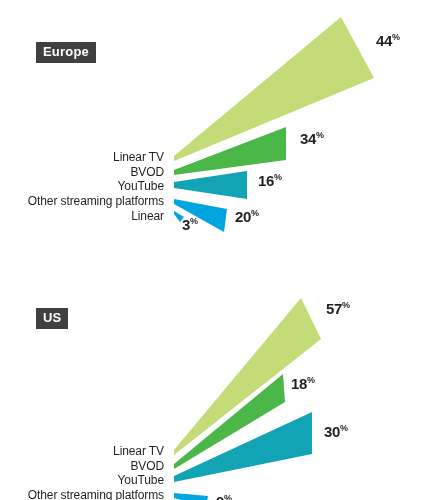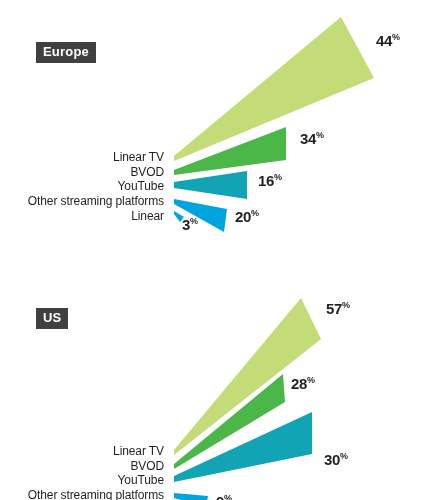--- a/index.html
+++ b/index.html
@@ -129,22 +129,22 @@
 
   <div class="cat-label" style="right:275px; top:194px;">Linear TV</div>
   <div class="cat-label" style="right:275px; top:209px;">BVOD</div>
   <div class="cat-label" style="right:275px; top:223px;">YouTube</div>
   <div class="cat-label" style="right:275px; top:238px;">Other streaming platforms</div>
 
   <div class="pct-label" style="left:326px; top:50px;">
     <span>57</span><span class="sup">%</span>
   </div>
   <div class="pct-label" style="left:291px; top:125px;">
-    <span>28</span><span class="sup">%</span>
+    <span>18</span><span class="sup">%</span>
   </div>
-  <div class="pct-label" style="left:324px; top:173px;margin-top:28px;">
+  <div class="pct-label" style="left:324px; top:173px;">
     <span>30</span><span class="sup">%</span>
   </div>
   <div class="pct-label" style="left:216px; top:243px;">
     <span>9</span><span class="sup">%</span>
   </div>
 
 </div>
 
 </body></html>

